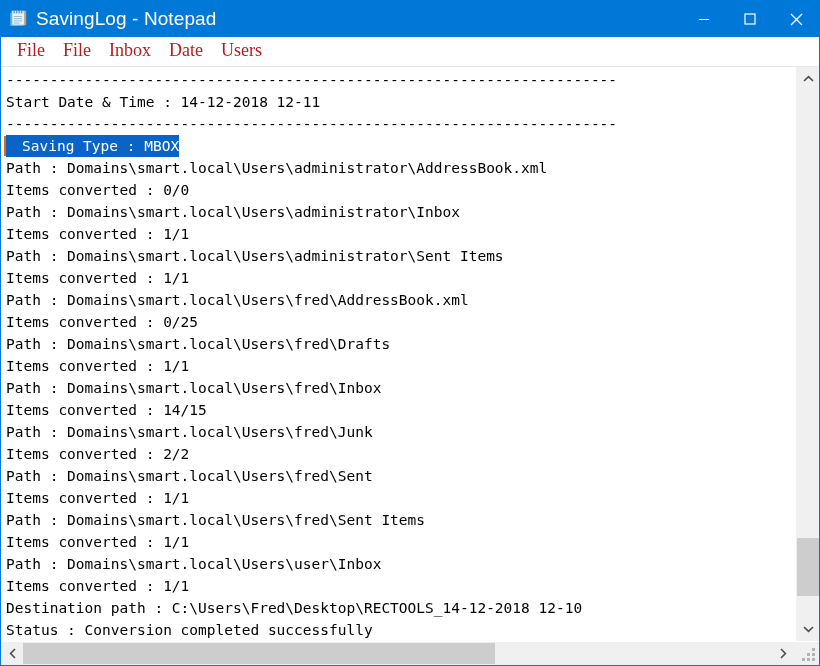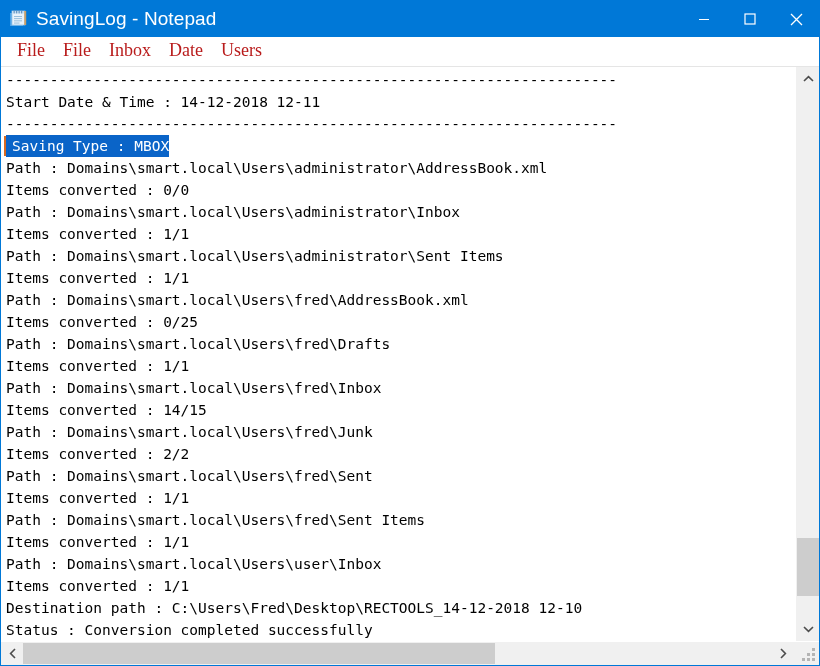--- a/index.html
+++ b/index.html
@@ -111,21 +111,21 @@
     font-size: 14.5px;
     line-height: 22px;
     color: #000000;
     white-space: pre;
   }
   .tline { height: 22px; white-space: pre; }
   .tline.sel {
     display: inline-block;
     background: #0a64c8;
     color: #ffffff;
-    padding: 0 0 0 6px;
+    padding: 0 0 0 16px;
   }
   .sel-row { height: 22px; position: relative; }
   .caret {
     position: absolute;
     left: -2px;
     top: 1px;
     width: 2px;
     height: 20px;
     background: #d86b22;
   }

